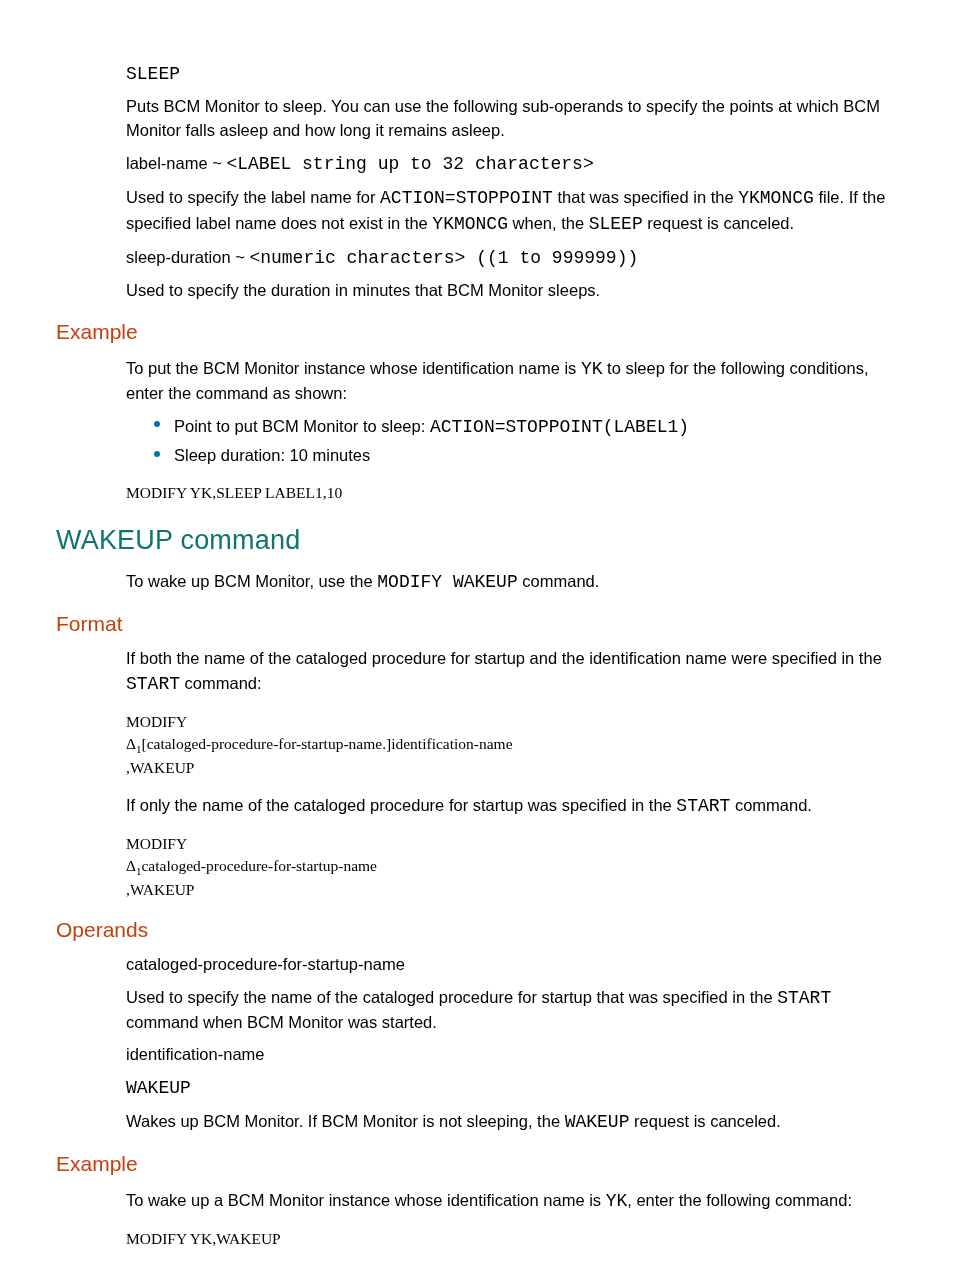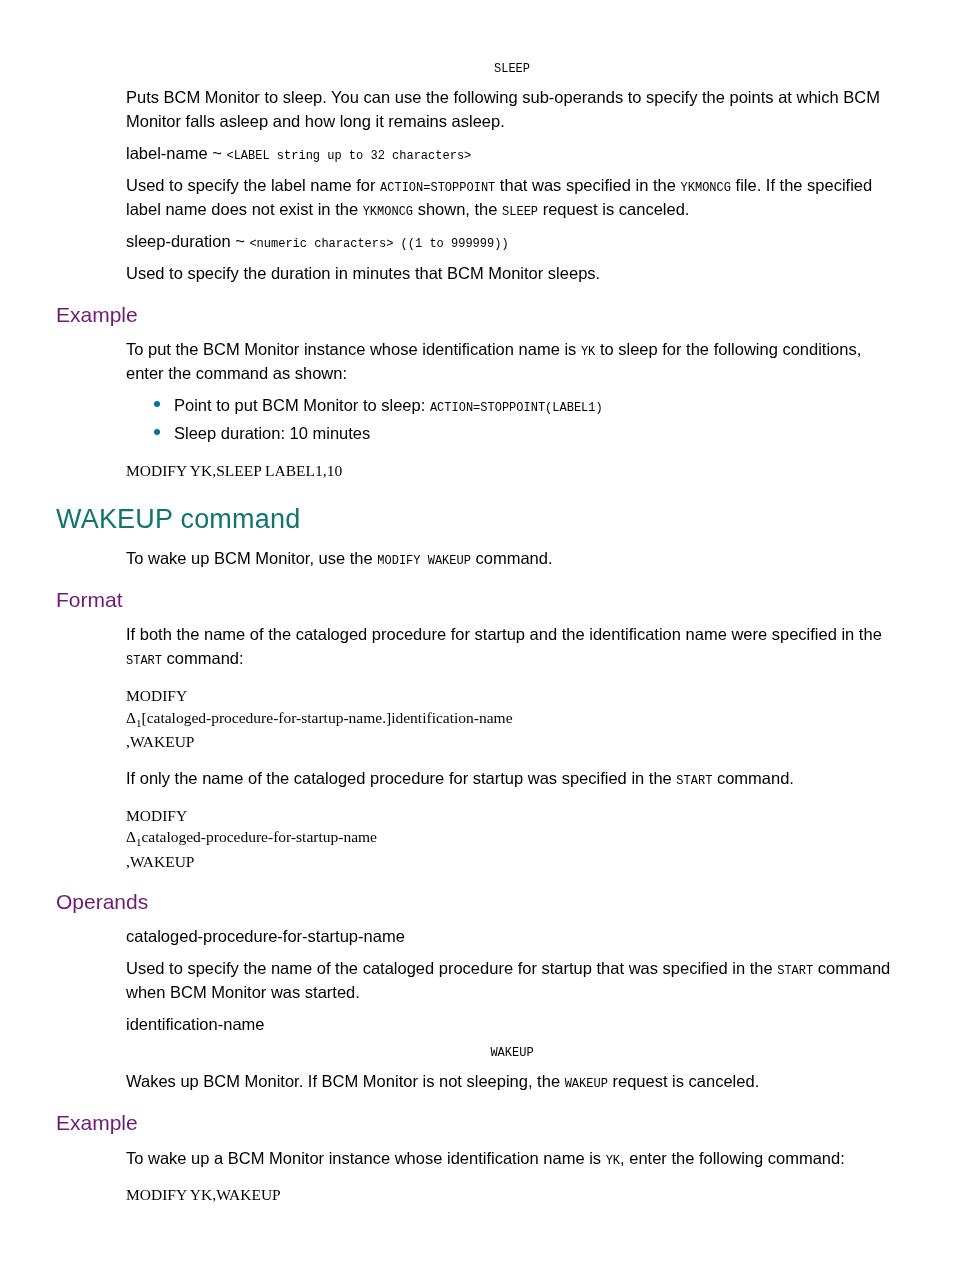--- a/index.html
+++ b/index.html
@@ -19,35 +19,34 @@
     position: relative;
   }
   .blue-head-1 {
     color: #0f766e;
     font-size: 27px;
     font-weight: 300;
     margin: 18px 0 6px 0;
     letter-spacing: 0.2px;
   }
   .blue-head-2 {
-    color: #701a75;
+    color: #c2410c;
     font-size: 21px;
     font-weight: 400;
     margin: 14px 0 4px 0;
   }
   .content-block {
     margin-left: 70px;
   }
   p {
     margin: 8px 0;
   }
   .mono {
     font-family: "Courier New", Courier, monospace;
-    font-size: 12px;
-    text-align: center;
+    font-size: 18px;
   }
   .italic {
   }
   ul.bullets {
     list-style: none;
     margin: 6px 0 14px 0;
     padding: 0 0 0 28px;
   }
   ul.bullets li {
     position: relative;
@@ -82,21 +81,21 @@
 <div class="page">
 
   <div class="content-block">
     <p class="mono">SLEEP</p>
     <p>Puts BCM Monitor to sleep. You can use the following sub-operands to specify the points at which BCM Monitor falls asleep and how long it remains asleep.</p>
 
     <p>
       <span class="italic">label-name ~ </span><span class="mono">&lt;LABEL string up to 32 characters&gt;</span>
     </p>
     <p>
-      <span>Used to specify the label name for </span><span class="mono">ACTION=STOPPOINT</span><span> that was specified in the </span><span class="mono">YKMONCG</span><span> file. If the specified label name does not exist in the </span><span class="mono">YKMONCG</span><span> shown, the </span><span class="mono">SLEEP</span><span> request is canceled.</span>
+      <span>Used to specify the label name for </span><span class="mono">ACTION=STOPPOINT</span><span> that was specified in the </span><span class="mono">YKMONCG</span><span> file. If the specified label name does not exist in the </span><span class="mono">YKMONCG</span><span> when, the </span><span class="mono">SLEEP</span><span> request is canceled.</span>
     </p>
 
     <p>
       <span class="italic">sleep-duration ~ </span><span class="mono">&lt;numeric characters&gt; ((1 to 999999))</span>
     </p>
     <p>Used to specify the duration in minutes that BCM Monitor sleeps.</p>
   </div>
 
   <h3 class="blue-head-2">Example</h3>
   <div class="content-block">

